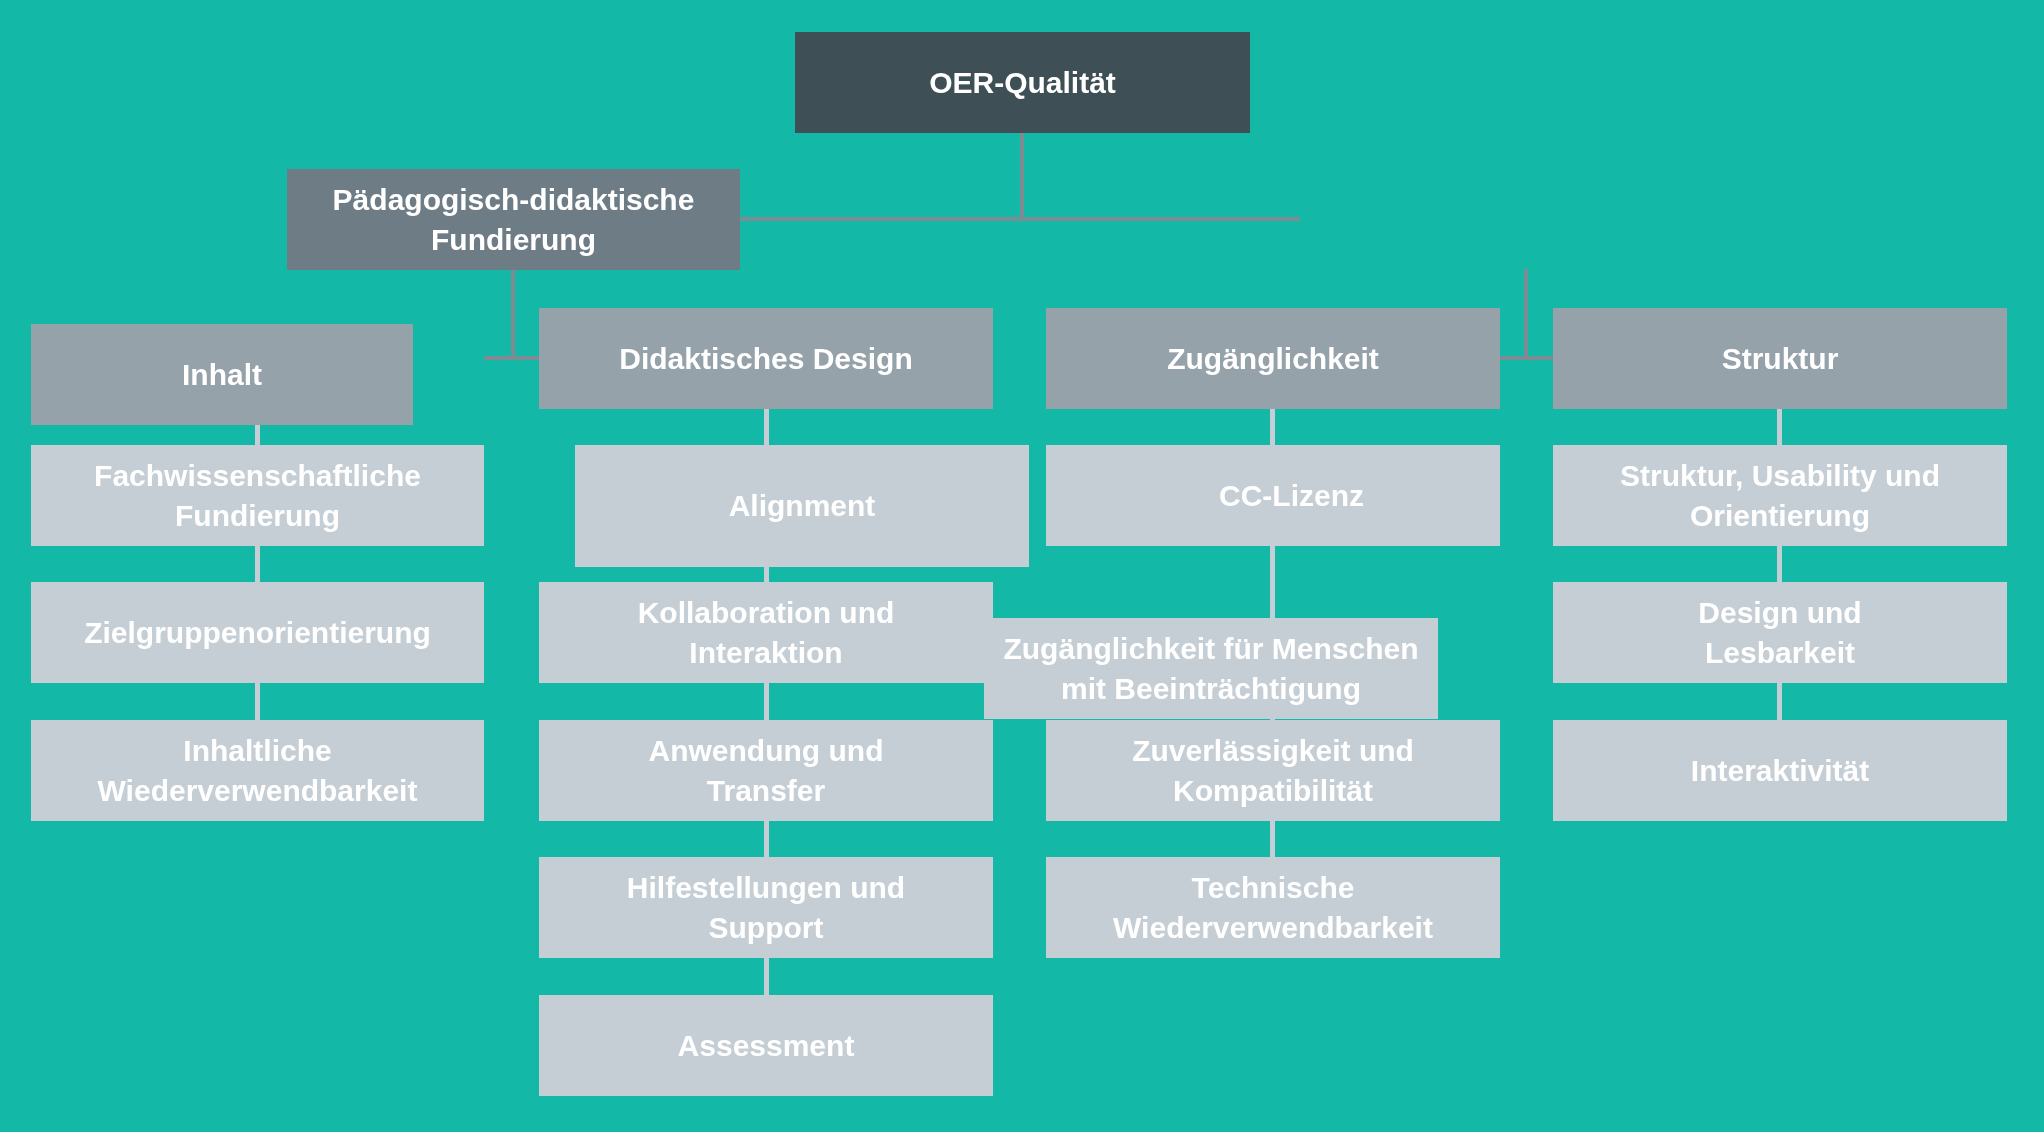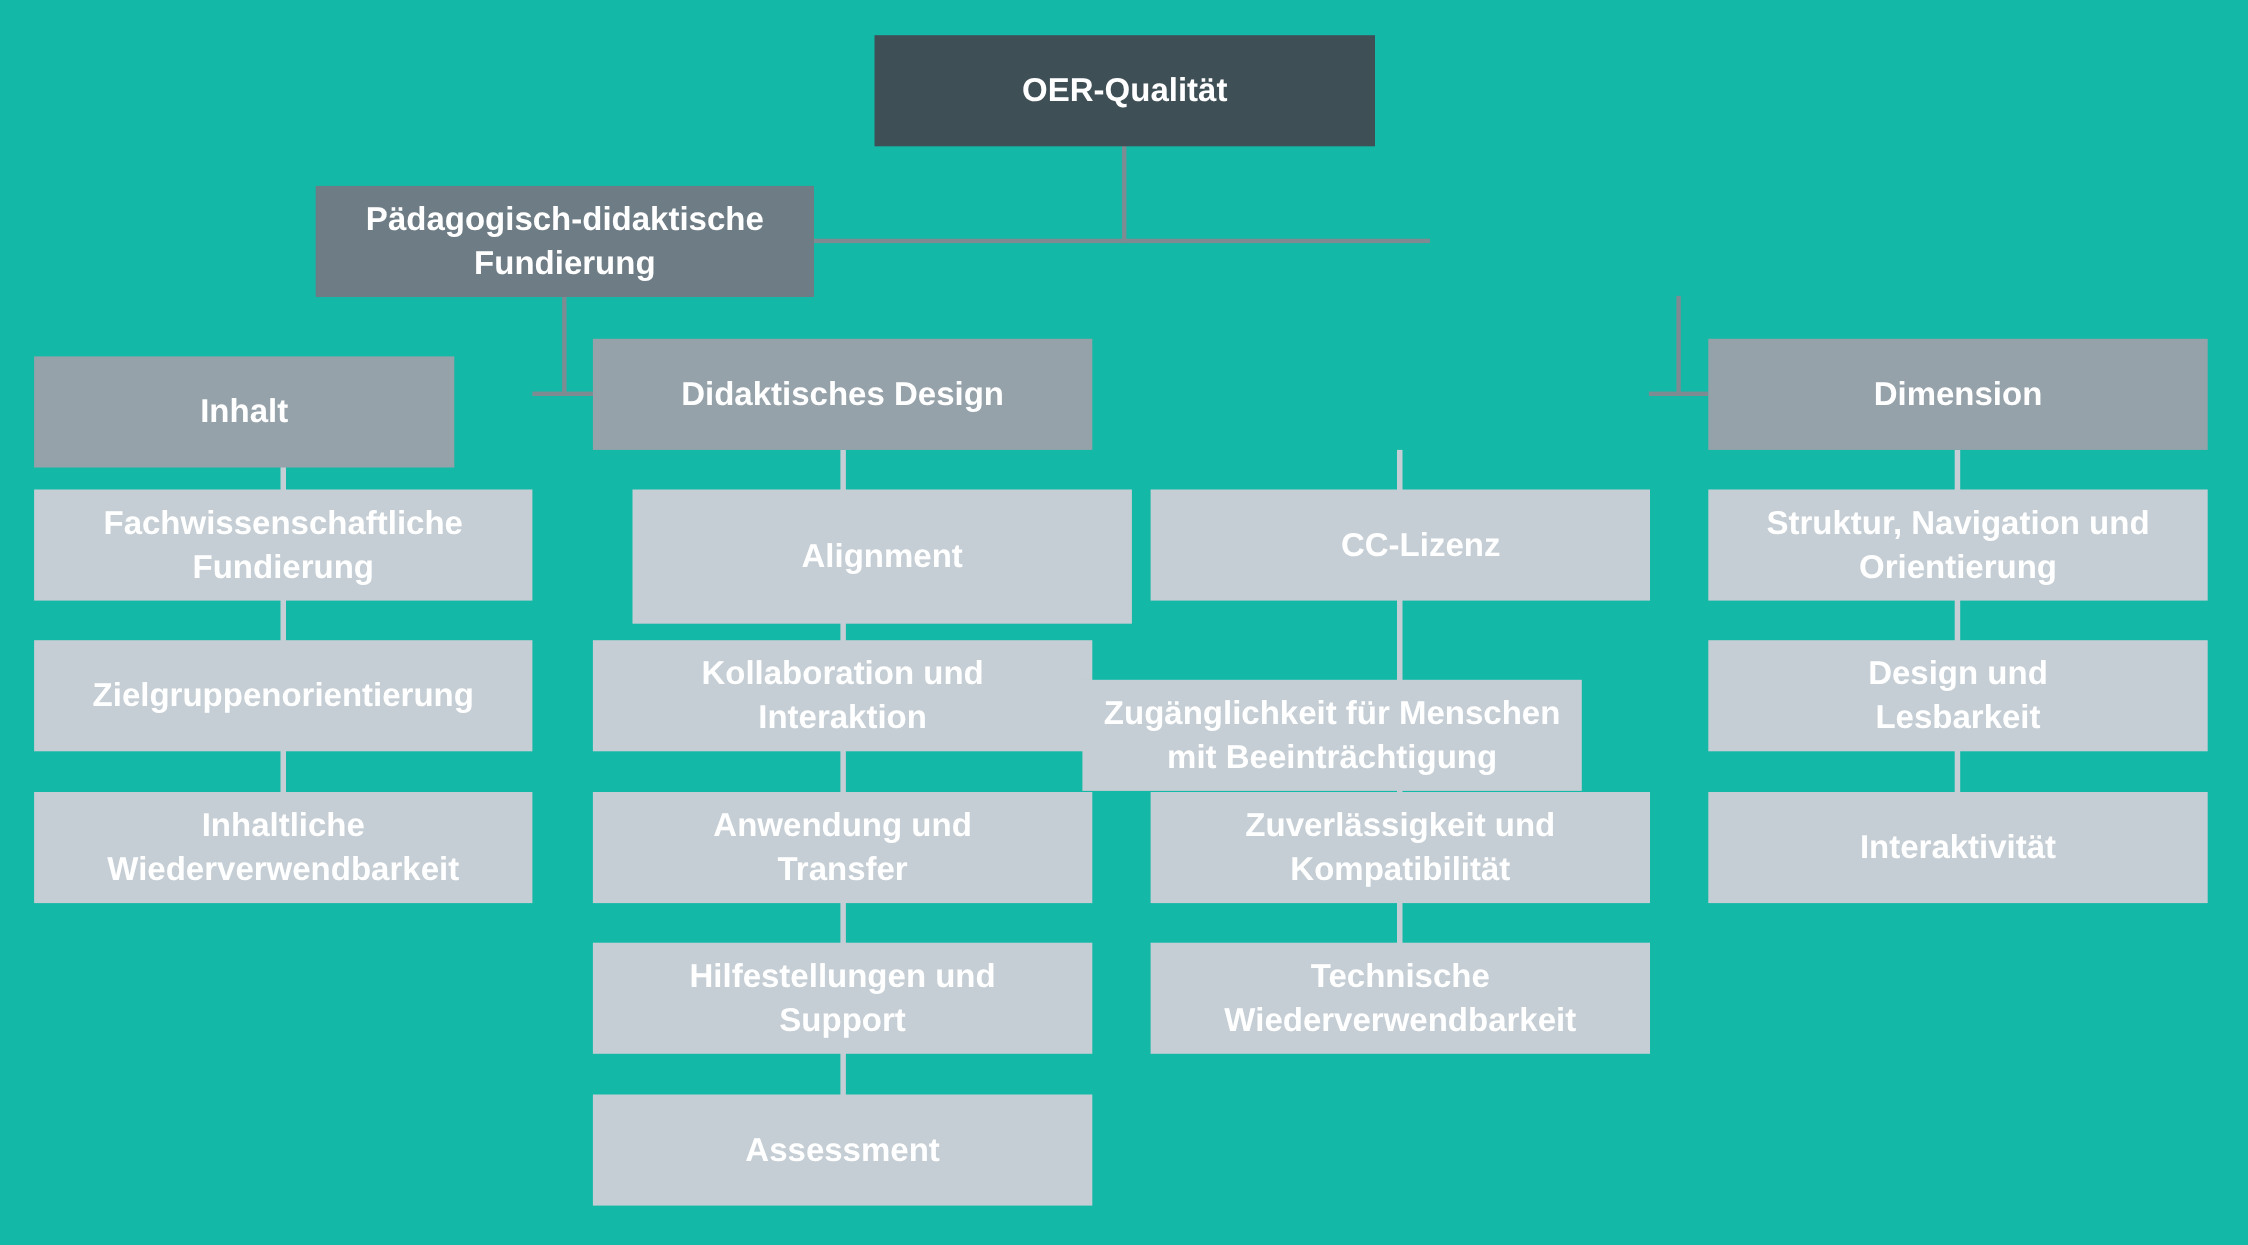--- a/index.html
+++ b/index.html
@@ -50,21 +50,22 @@
   <div class="conn conn-light" style="left:1270px; top:409px; width:5px; height:452px;"></div>
   <div class="conn conn-light" style="left:1777px; top:409px; width:5px; height:320px;"></div>
 
   <div class="box lvl1" style="left:795px; top:32px; width:455px; height:101px;">OER-Qualität</div>
 
   <div class="box lvl2" style="left:287px; top:169px; width:453px; height:101px;">Pädagogisch-didaktische
 Fundierung</div>
 
   <div class="box lvl3" style="left:31px; top:324px; width:382px; height:101px;">Inhalt</div>
   <div class="box lvl3" style="left:539px; top:308px; width:454px; height:101px;">Didaktisches Design</div>
-  <div class="box lvl3" style="left:1553px; top:308px; width:454px; height:101px;">Dimension</div>
+  <div class="box lvl3" style="left:1046px; top:308px; width:454px; height:101px;">Zugänglichkeit</div>
+  <div class="box lvl3" style="left:1553px; top:308px; width:454px; height:101px;">Struktur</div>
 
   <div class="box lvl4" style="left:31px; top:445px; width:453px; height:101px;">Fachwissenschaftliche
 Fundierung</div>
   <div class="box lvl4" style="left:31px; top:582px; width:453px; height:101px;">Zielgruppenorientierung</div>
   <div class="box lvl4" style="left:31px; top:720px; width:453px; height:101px;">Inhaltliche
 Wiederverwendbarkeit</div>
 
   <div class="box lvl4" style="left:539px; top:445px; width:454px; height:122px;margin-left:36px;">Alignment</div>
   <div class="box lvl4" style="left:539px; top:582px; width:454px; height:101px;">Kollaboration und
 Interaktion</div>
@@ -75,19 +76,19 @@
   <div class="box lvl4" style="left:539px; top:995px; width:454px; height:101px;">Assessment</div>
 
   <div class="box lvl4" style="left:1046px; top:445px; width:454px; height:101px;padding-left:43px;">CC-Lizenz</div>
   <div class="box lvl4" style="left:984px; top:582px; width:454px; height:101px;margin-top:36px;">Zugänglichkeit für Menschen
 mit Beeinträchtigung</div>
   <div class="box lvl4" style="left:1046px; top:720px; width:454px; height:101px;">Zuverlässigkeit und
 Kompatibilität</div>
   <div class="box lvl4" style="left:1046px; top:857px; width:454px; height:101px;">Technische
 Wiederverwendbarkeit</div>
 
-  <div class="box lvl4" style="left:1553px; top:445px; width:454px; height:101px;">Struktur, Navigation und
+  <div class="box lvl4" style="left:1553px; top:445px; width:454px; height:101px;">Struktur, Usability und
 Orientierung</div>
   <div class="box lvl4" style="left:1553px; top:582px; width:454px; height:101px;">Design und
 Lesbarkeit</div>
   <div class="box lvl4" style="left:1553px; top:720px; width:454px; height:101px;">Interaktivität</div>
 
 </div>
 
 </body></html>

